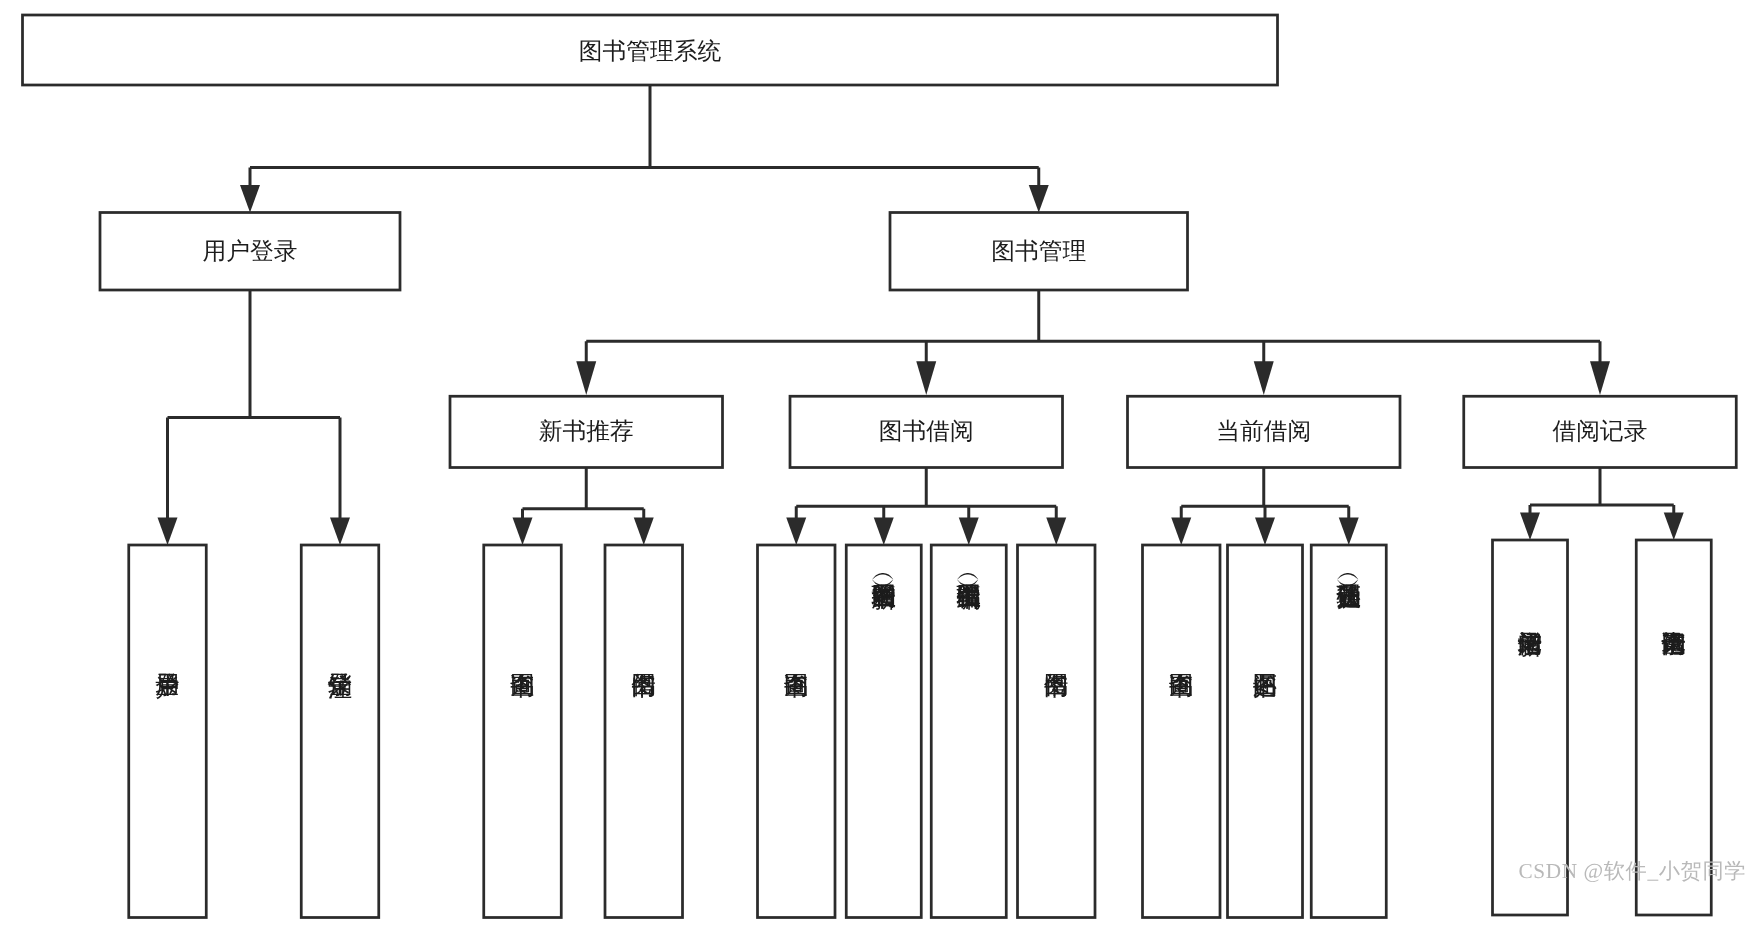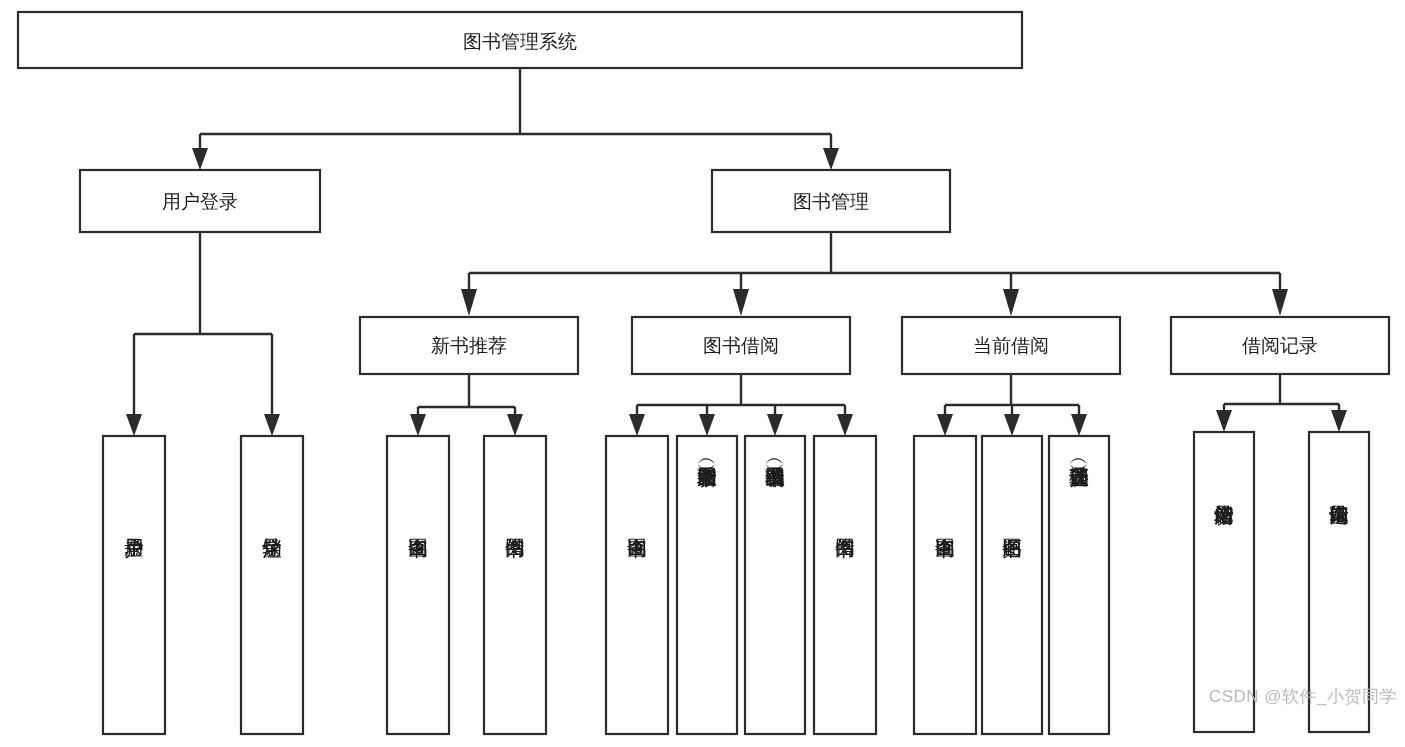--- a/index.html
+++ b/index.html
@@ -51,21 +51,21 @@
     stroke-linecap: butt;
   }
   .arrow-head {
     fill: #2b2b2b;
     stroke: none;
   }
   .watermark {
     position: absolute;
     right: 8px;
     bottom: 6px;
-    font-family: Liberation Sans, sans-serif;
+    font-family: Liberation Serif, serif;
     font-size: 17px;
     color: #b9b9b9;
     letter-spacing: 0.5px;
     white-space: nowrap;
     user-select: none;
   }
 </style>
 </head>
 <body>
 

